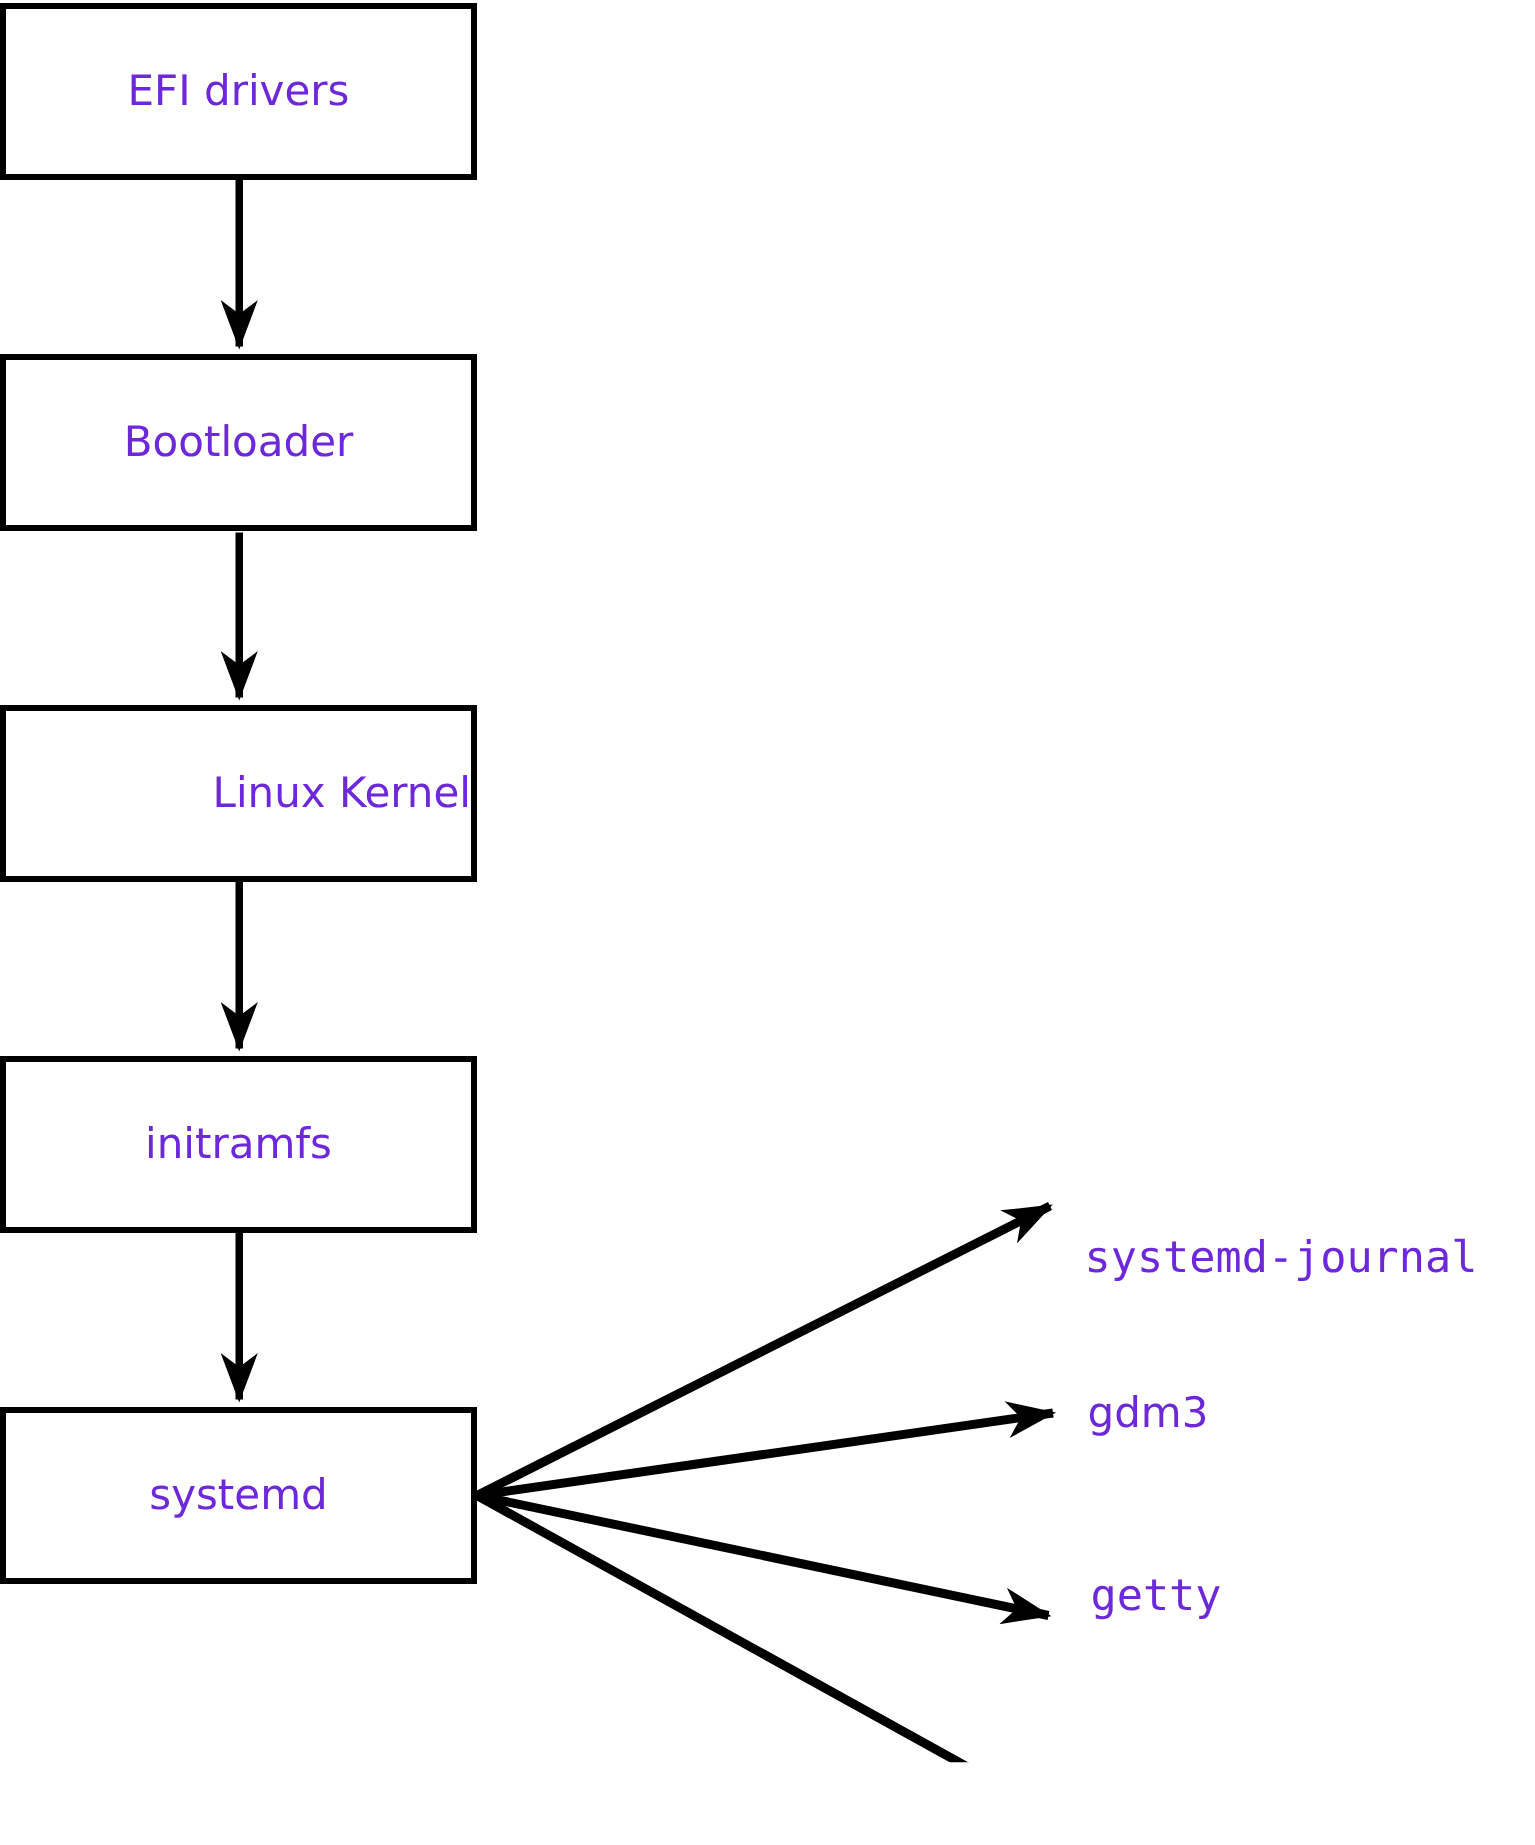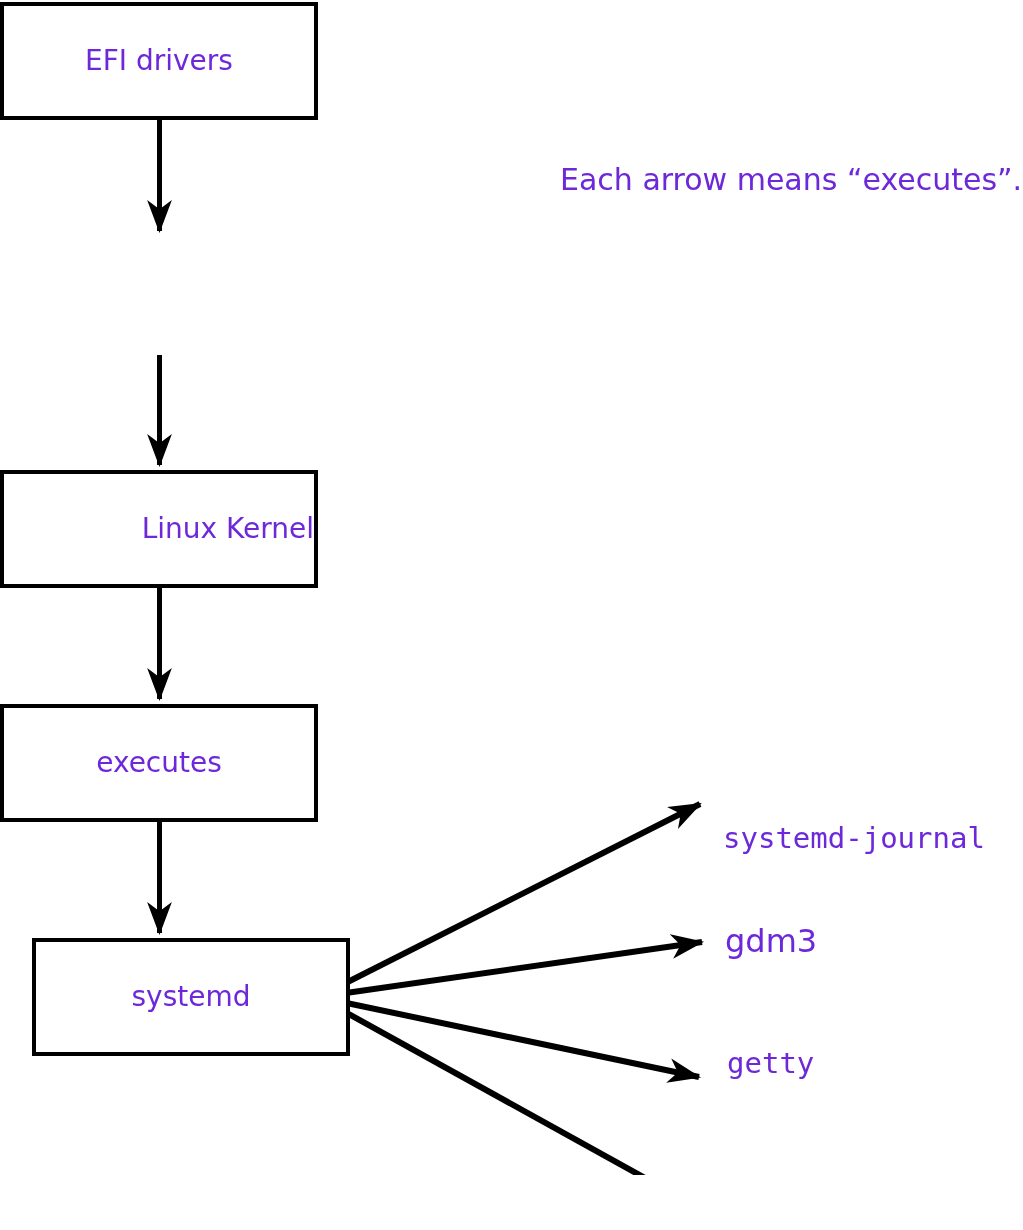--- a/index.html
+++ b/index.html
@@ -31,40 +31,40 @@
   }
   .node-box span {
     font-size: 28px;
     line-height: 1;
     white-space: nowrap;
   }
   .box-1 { top: 2px; }
   .box-2 { top: 236px; }
   .box-3 { top: 470px; justify-content: flex-end; }
   .box-4 { top: 704px; }
-  .box-5 { top: 938px; margin-left: 32px; }
+  .box-5 { top: 938px; }
   .annotation {
     position: absolute;
     left: 560px;
     top: 163px;
     font-size: 30px;
     line-height: 1.1;
     white-space: nowrap;
   }
   .target-label {
     position: absolute;
     height: 40px;
     display: flex;
     align-items: center;
     white-space: nowrap;
   }
   .mono-label { font-family: "DejaVu Sans Mono", monospace; font-size: 29px; margin-top: 47px; }
   .sans-label { font-family: "DejaVu Sans", sans-serif; }
   .t-1 { left: 723px; top: 771px; }
-  .t-2 { left: 725px; top: 921px; font-size: 32px; }
+  .t-2 { left: 725px; top: 921px; font-size: 28px; }
   .t-3 { left: 727px; top: 996px; }
   .t-4 { left: 721px; top: 1191px; font-size: 31px; }
 </style>
 </head>
 <body>
 
 <div class="canvas">
 
   <svg class="arrows-layer" width="1023" height="1230" viewBox="0 0 1023 1230" xmlns="http://www.w3.org/2000/svg">
     <defs>
@@ -80,30 +80,32 @@
 
     <line x1="318" y1="997" x2="700" y2="804" stroke-width="6" marker-end="url(#ah)"></line>
     <line x1="318" y1="997" x2="702" y2="942" stroke-width="6" marker-end="url(#ah)"></line>
     <line x1="318" y1="997" x2="699" y2="1077" stroke-width="6" marker-end="url(#ah)"></line>
     <line x1="318" y1="997" x2="701" y2="1209" stroke-width="6" marker-end="url(#ah)"></line>
   </svg>
 
   <div class="node-box box-1">
     <span>EFI drivers</span>
   </div>
+  <div class="node-box box-2">
+    <span>Bootloader</span>
+  </div>
   <div class="node-box box-3">
     <span>Linux Kernel</span>
   </div>
   <div class="node-box box-4">
-    <span>executes</span>
+    <span>initramfs</span>
   </div>
   <div class="node-box box-5">
     <span>systemd</span>
   </div>
 
-  <div class="annotation">Each arrow means “executes”.</div>
 
   <div class="target-label mono-label t-1">systemd-journal</div>
   <div class="target-label sans-label t-2">gdm3</div>
   <div class="target-label mono-label t-3">getty</div>
   <div class="target-label sans-label t-4">means</div>
 
 </div>
 
 </body></html>

